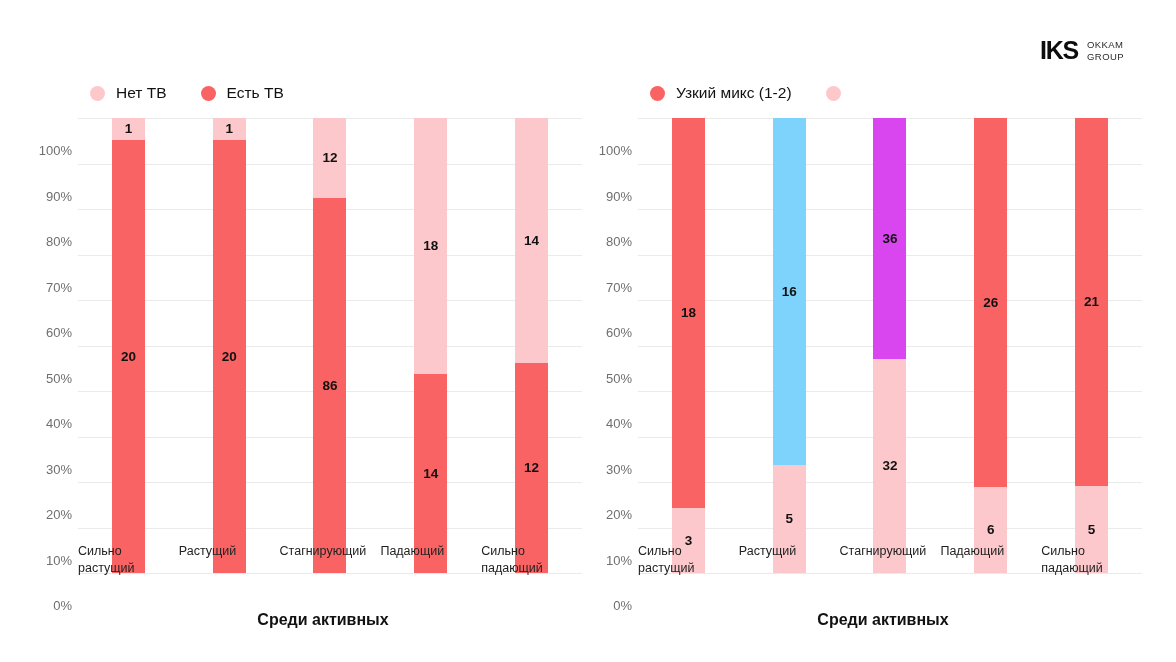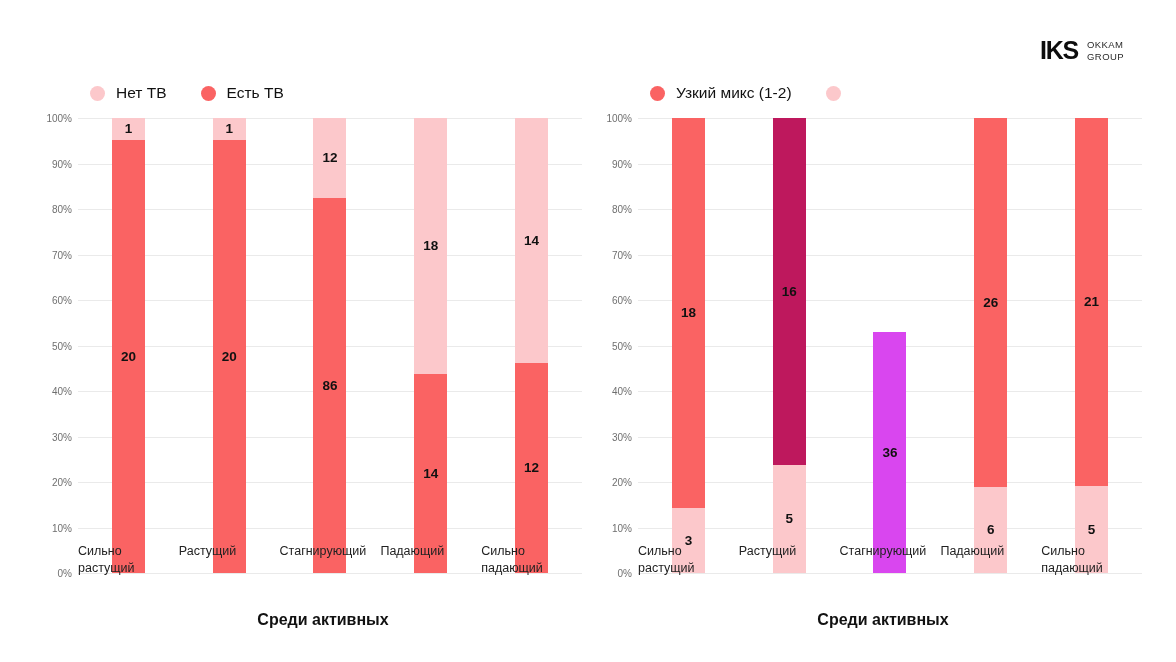--- a/index.html
+++ b/index.html
@@ -85,23 +85,24 @@
     position: absolute;
     left: 0;
     top: 0;
     width: 44px;
     height: 100%;
   }
   .y-tick {
     position: absolute;
     right: 0;
     transform: translateY(-50%);
-    font-size: 10px;
+    font-size: 13px;
     color: #6f6f6f;
     white-space: nowrap;
+    margin-top: 32px;
   }
   .grid {
     position: absolute;
     left: 50px;
     right: 6px;
     top: 0;
     height: 100%;
   }
   .gridline {
     position: absolute;
@@ -312,30 +313,33 @@
     <div class="bars">
         <div class="bar-col">
           <div class="seg" style="height: 85.7%; background: rgb(250, 99, 99);">
             <span class="seg-value">18</span>
           </div>
           <div class="seg" style="height: 14.3%; background: rgb(252, 200, 203);">
             <span class="seg-value">3</span>
           </div>
         </div>
         <div class="bar-col">
-          <div class="seg" style="height: 76.2%; background: #be185d;">
+          <div class="seg" style="height: 76.2%; background: #7dd3fc;">
             <span class="seg-value">16</span>
           </div>
           <div class="seg" style="height: 23.8%; background: rgb(252, 200, 203);">
             <span class="seg-value">5</span>
           </div>
         </div>
         <div class="bar-col">
           <div class="seg" style="height: 52.9%; background: #d946ef;">
             <span class="seg-value">36</span>
+          </div>
+          <div class="seg" style="height: 47.1%; background: rgb(252, 200, 203);">
+            <span class="seg-value">32</span>
           </div>
         </div>
         <div class="bar-col">
           <div class="seg" style="height: 81.2%; background: rgb(250, 99, 99);">
             <span class="seg-value">26</span>
           </div>
           <div class="seg" style="height: 18.8%; background: rgb(252, 200, 203);">
             <span class="seg-value">6</span>
           </div>
         </div>

